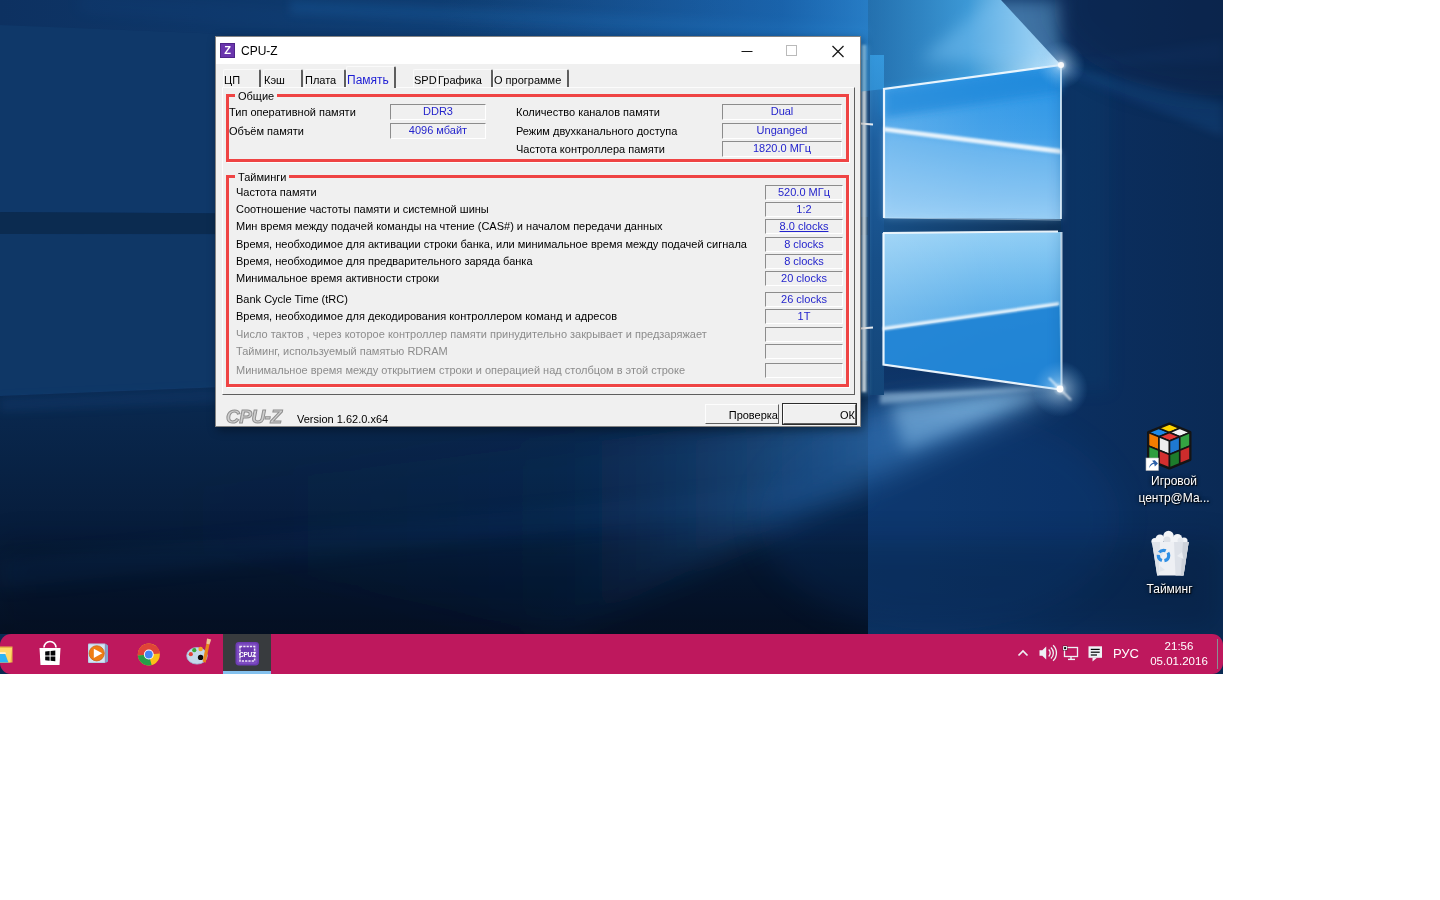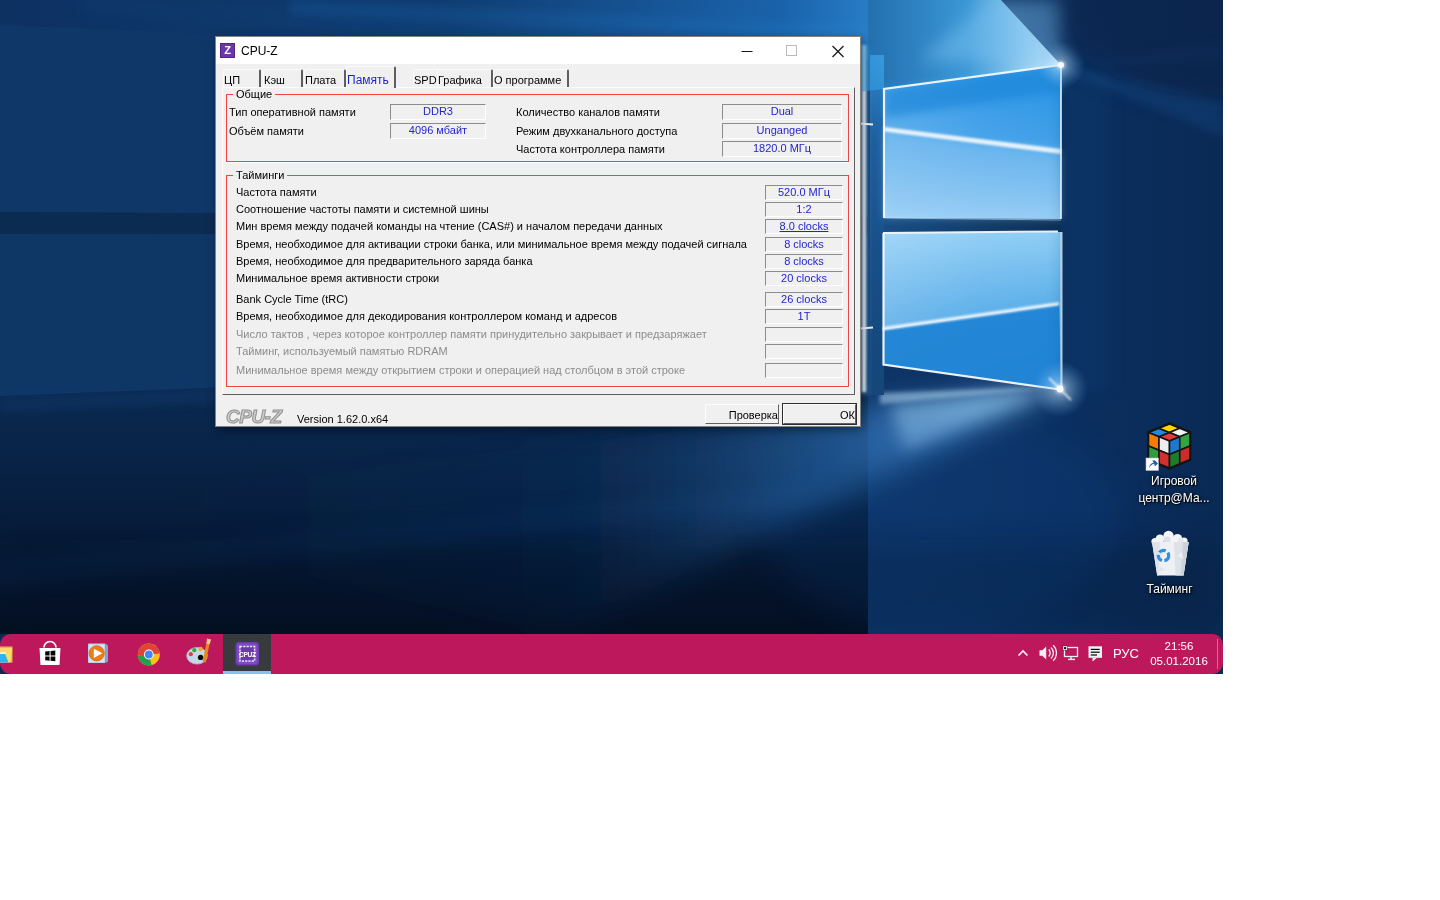--- a/index.html
+++ b/index.html
@@ -23,21 +23,21 @@
   #wicon { position:absolute; left:4px; top:6px; width:15px; height:15px; background:#6a35ad; border:1px solid #50258a;
            color:#fff; font-size:11px; font-weight:bold; text-align:center; line-height:13px; }
   #wtitle { position:absolute; left:25px; top:7px; font-size:12px; color:#000; }
   .tab, .tabsel { position:absolute; background:#f0f0f0; font-size:11px; color:#000;
          border-top:1px solid #fafafa; border-left:1px solid #fafafa; border-right:2px solid #5e5e5e;
          border-top-left-radius:2px; border-top-right-radius:2px; }
   .tab { top:32px; height:18px; padding-top:4px; }
   .tabsel { top:29px; height:22px; padding-top:6px; font-size:12px; color:#1d1dd4; z-index:5; }
   #page { position:absolute; left:6px; top:50px; width:633px; height:308px; background:#f0f0f0;
           border-top:1px solid #fcfcfc; border-left:1px solid #fcfcfc; border-right:1px solid #5e5e5e; border-bottom:1px solid #5e5e5e; }
-  .group { position:absolute; border:1px solid #ef4444; box-shadow:1px 1px 0 #fdfdfd, inset 1px 1px 0 #fdfdfd00; }
+  .group { position:absolute; border:3px solid #ef4444; box-shadow:1px 1px 0 #fdfdfd, inset 1px 1px 0 #fdfdfd00; }
   .glabel { position:absolute; left:6px; top:-7px; background:#f0f0f0; padding:0 3px; font-size:11px; color:#000; line-height:13px; }
   .lab { position:absolute; font-size:11px; color:#000; text-align:left; white-space:nowrap; line-height:13px; }
   .grey { color:#8c8c8c; }
   .box { position:absolute; background:#f0f0f0; border-top:1px solid #8c8c8c; border-left:1px solid #8c8c8c;
          border-bottom:1px solid #ffffff; border-right:1px solid #ffffff; font-size:11px; color:#2424cc;
          text-align:center; line-height:13px; }
   #logo { position:absolute; left:10px; top:369px; font-size:19px; font-weight:bold; font-style:italic; color:#cecece;
           -webkit-text-stroke:1px #909090; letter-spacing:-0.5px; }
   #version { position:absolute; left:81px; top:376px; font-size:11px; color:#000; }
   .btn { position:absolute; top:367px; height:20px; background:#f0f0f0; font-size:11px; color:#000; text-align:right; padding-top:4px;

